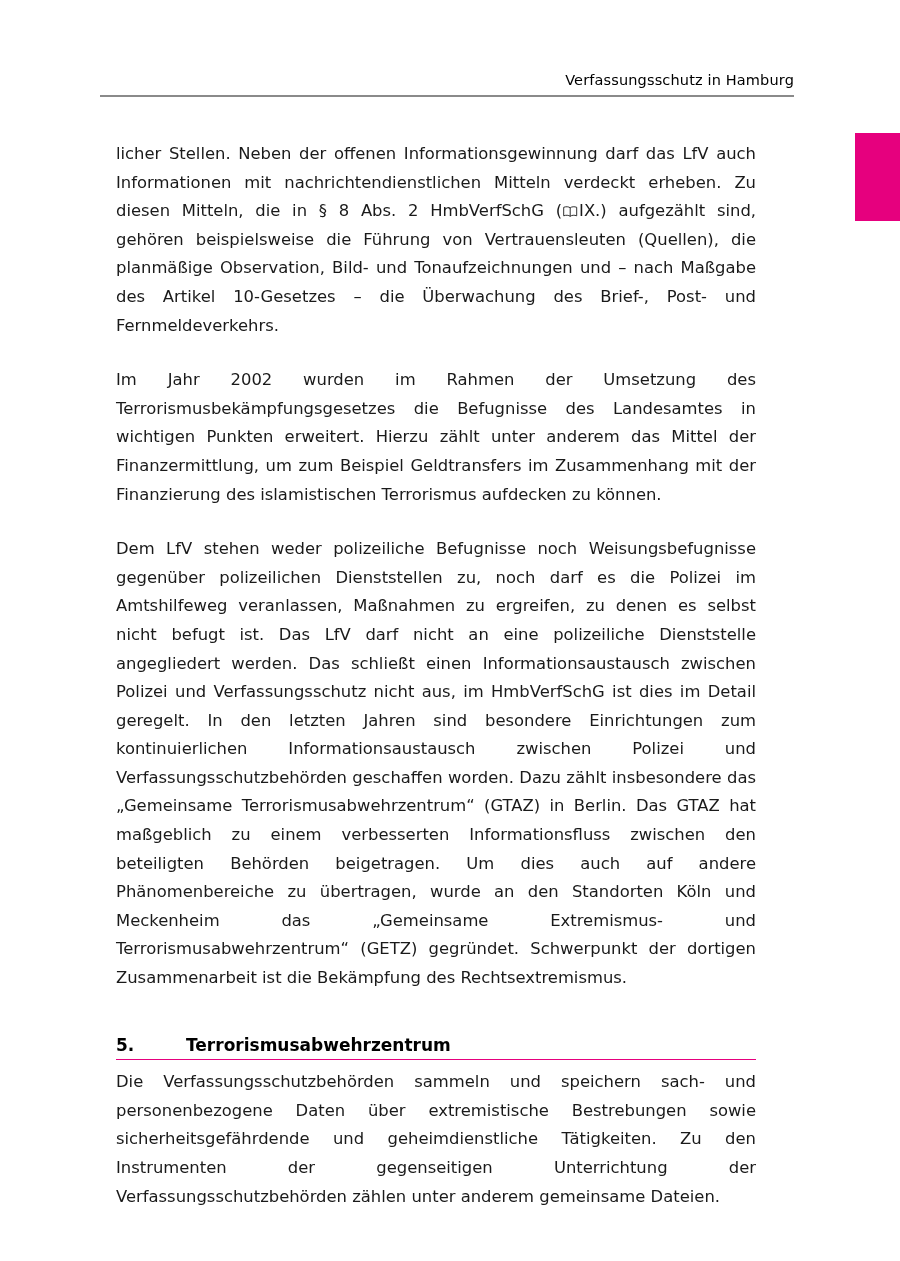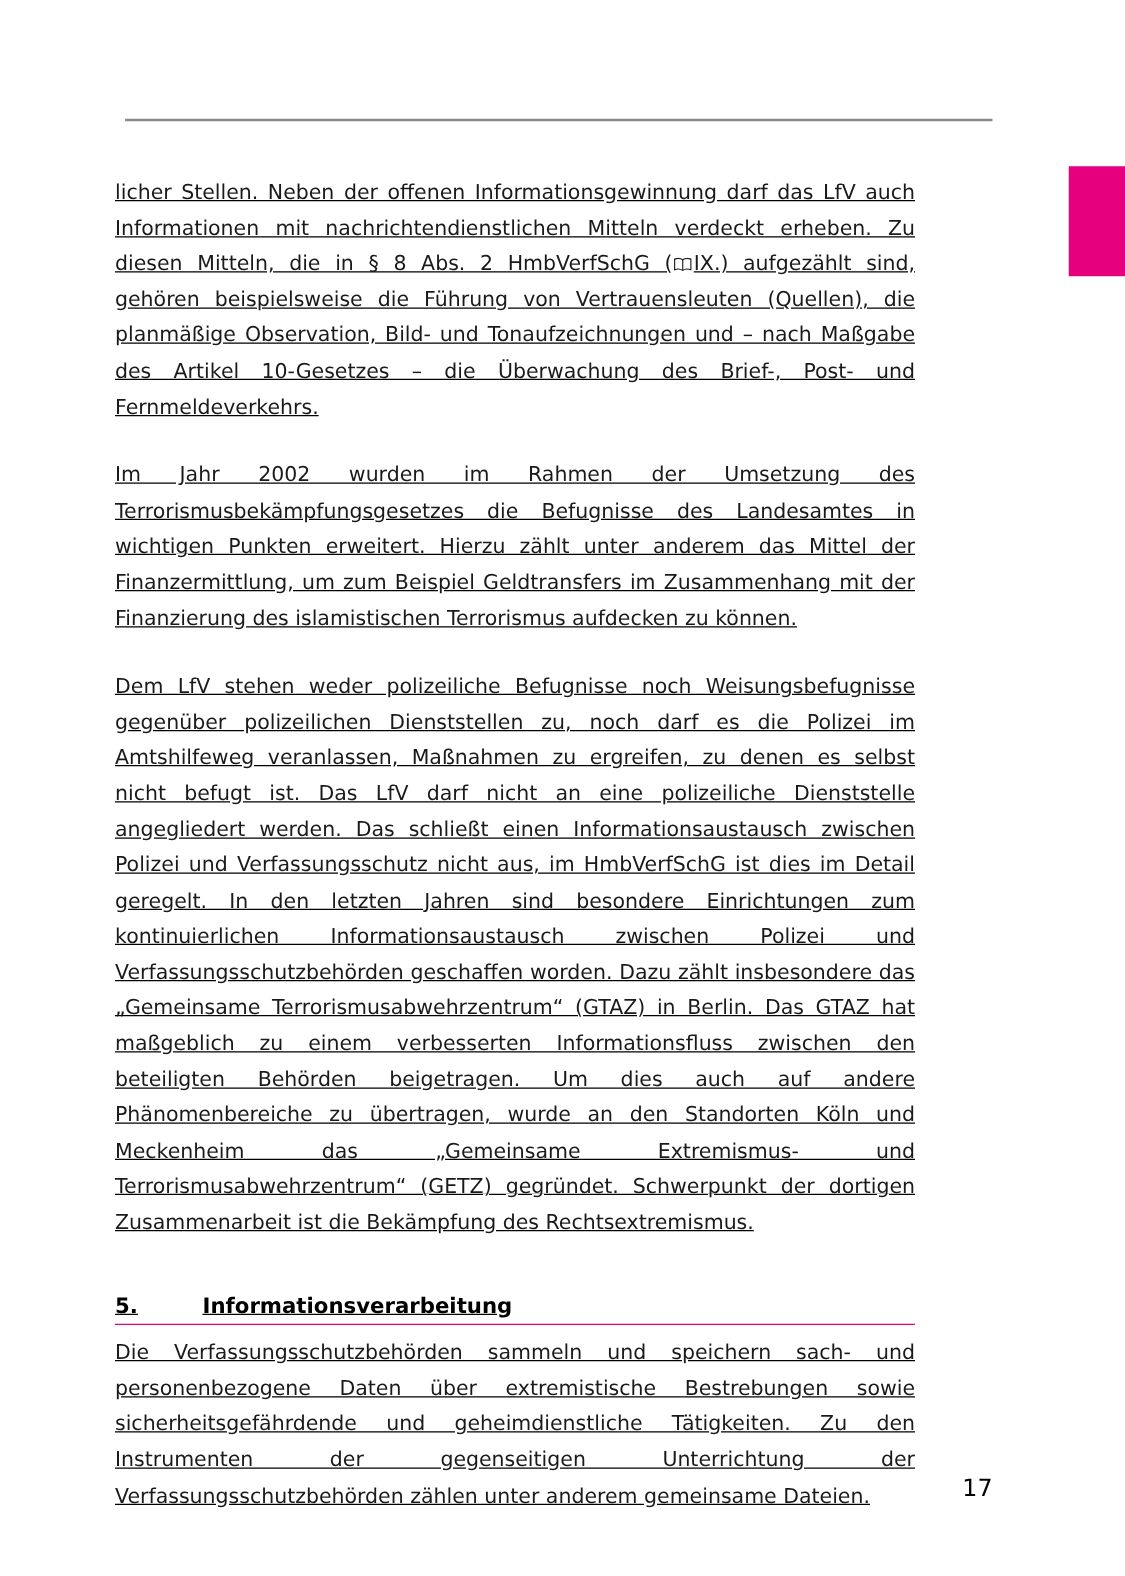--- a/index.html
+++ b/index.html
@@ -47,24 +47,23 @@
     left: 855px;
     top: 133px;
     width: 45px;
     height: 88px;
     background: #e6007e;
   }
 
   
   .content {
     position: absolute;
-    left: 92px;
+    left: 116px;
     top: 140px;
     width: 640px;
-    text-decoration: underline;
   }
 
   p.para {
     margin: 0 0 26px 0;
     font-size: 16.4px;
     line-height: 28.6px;
     text-align: justify;
     text-justify: inter-word;
     hyphens: manual;
     color: #1a1a1a;
@@ -119,44 +118,44 @@
     text-align: right;
     font-size: 19px;
     color: #000;
   }
 </style>
 </head>
 <body>
 
 <div class="page">
 
+  <div class="header">Verfassungsschutz in Hamburg</div>
   <div class="header-rule"></div>
 
   <div class="tab-marker"></div>
 
   <div class="content">
 
     <p class="para">
       <span>licher Stellen. Neben der offenen Informationsgewinnung darf das LfV auch Informationen mit nachrichtendienstlichen Mitteln verdeckt erheben. Zu diesen Mitteln, die in § 8 Abs. 2 HmbVerfSchG (<span class="book-icon"><svg viewBox="0 0 15 11" width="15" height="11" xmlns="http://www.w3.org/2000/svg">
               <path d="M0.7 1.3 C3 0.4 5.6 0.6 7.2 1.8 C8.8 0.6 11.4 0.4 13.7 1.3 L13.7 9.8 C11.4 8.9 8.8 9.1 7.2 10.3 C5.6 9.1 3 8.9 0.7 9.8 Z" fill="none" stroke="#1a1a1a" stroke-width="0.9"></path>
               <line x1="7.2" y1="1.8" x2="7.2" y2="10.3" stroke="#1a1a1a" stroke-width="0.9"></line>
             </svg></span>IX.) aufgezählt sind, gehören beispielsweise die Führung von Vertrauensleuten (Quellen), die planmäßige Observation, Bild- und Tonaufzeichnungen und – nach Maßgabe des Artikel 10-Gesetzes – die Überwachung des Brief-, Post- und Fernmeldeverkehrs.</span>
     </p>
 
     <p class="para">Im Jahr 2002 wurden im Rahmen der Umsetzung des Terrorismusbekämpfungsgesetzes die Befugnisse des Landesamtes in wichtigen Punkten erweitert. Hierzu zählt unter anderem das Mittel der Finanzermittlung, um zum Beispiel Geldtransfers im Zusammenhang mit der Finanzierung des islamistischen Terrorismus aufdecken zu können.</p>
 
     <p class="para">Dem LfV stehen weder polizeiliche Befugnisse noch Weisungsbefugnisse gegenüber polizeilichen Dienststellen zu, noch darf es die Polizei im Amtshilfeweg veranlassen, Maßnahmen zu ergreifen, zu denen es selbst nicht befugt ist. Das LfV darf nicht an eine polizeiliche Dienststelle angegliedert werden. Das schließt einen Informationsaustausch zwischen Polizei und Verfassungsschutz nicht aus, im HmbVerfSchG ist dies im Detail geregelt. In den letzten Jahren sind besondere Einrichtungen zum kontinuierlichen Informationsaustausch zwischen Polizei und Verfassungsschutzbehörden geschaffen worden. Dazu zählt insbesondere das „Gemeinsame Terrorismusabwehrzentrum“ (GTAZ) in Berlin. Das GTAZ hat maßgeblich zu einem verbesserten Informationsfluss zwischen den beteiligten Behörden beigetragen. Um dies auch auf andere Phänomenbereiche zu übertragen, wurde an den Standorten Köln und Meckenheim das „Gemeinsame Extremismus- und Terrorismusabwehrzentrum“ (GETZ) gegründet. Schwerpunkt der dortigen Zusammenarbeit ist die Bekämpfung des Rechtsextremismus.</p>
 
     <div class="section">
       <div class="section-row">
         <span class="section-num">5.</span>
-        <span class="section-title">Informationsverarbeitung</span>
+        <span class="section-title">Terrorismusabwehrzentrum</span>
       </div>
       <div class="section-rule"></div>
     </div>
 
     <p class="para after-heading">Die Verfassungsschutzbehörden sammeln und speichern sach- und personenbezogene Daten über extremistische Bestrebungen sowie sicherheitsgefährdende und geheimdienstliche Tätigkeiten. Zu den Instrumenten der gegenseitigen Unterrichtung der Verfassungsschutzbehörden zählen unter anderem gemeinsame Dateien.</p>
 
   </div>
 
-  <div class="page-number">17</div>
 
 </div>
 
 </body></html>

